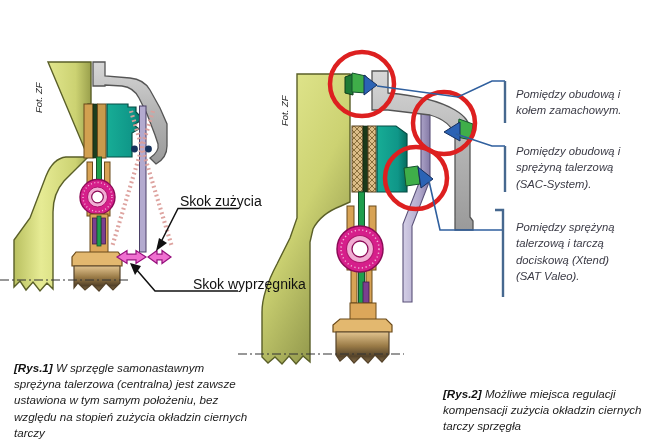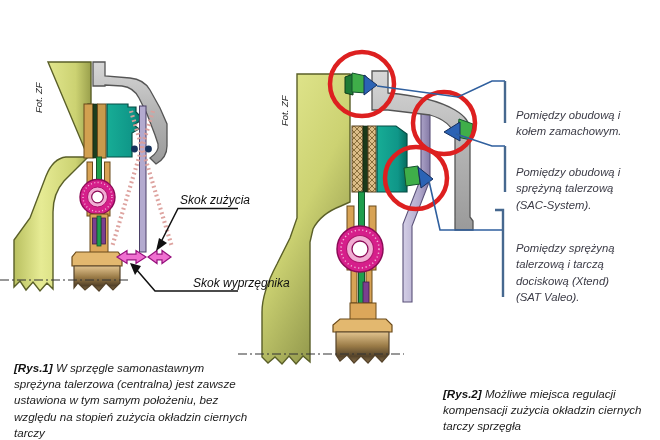--- a/index.html
+++ b/index.html
@@ -1,22 +1,22 @@
 <!DOCTYPE html>
 <html><head>
 <meta charset="utf-8">
 <style>
   html,body{margin:0;padding:0;background:#fff;}
   #stage{position:relative;width:660px;height:440px;background:#ffffff;overflow:hidden;
          font-family:"Liberation Sans",sans-serif;}
   #drawing{position:absolute;left:0;top:0;}
-  .lbl{position:absolute;font-style:italic;color:#3b3b46;font-size:11.3px;line-height:1.45;margin-top:21px;}
+  .lbl{position:absolute;font-style:italic;color:#3b3b46;font-size:11.3px;line-height:1.45;}
   .cap{position:absolute;font-style:italic;color:#1c1c1c;font-size:11.6px;line-height:1.4;margin-top:44px;}
   .cap b{font-style:italic;font-weight:bold;color:#111;}
-  .skok{position:absolute;font-style:italic;color:#101010;font-size:12px;white-space:nowrap;}
+  .skok{position:absolute;color:#101010;font-size:14px;white-space:nowrap;}
   svg text.fot{font-family:"Liberation Sans",sans-serif;font-style:italic;font-size:9.5px;fill:#2c2c2c;}
 </style>
 </head>
 <body>
 
 <div id="stage">
 
 <svg id="drawing" width="660" height="440" viewBox="0 0 660 440">
   <defs>
     <linearGradient id="fwg" x1="0" y1="0" x2="1" y2="0">

